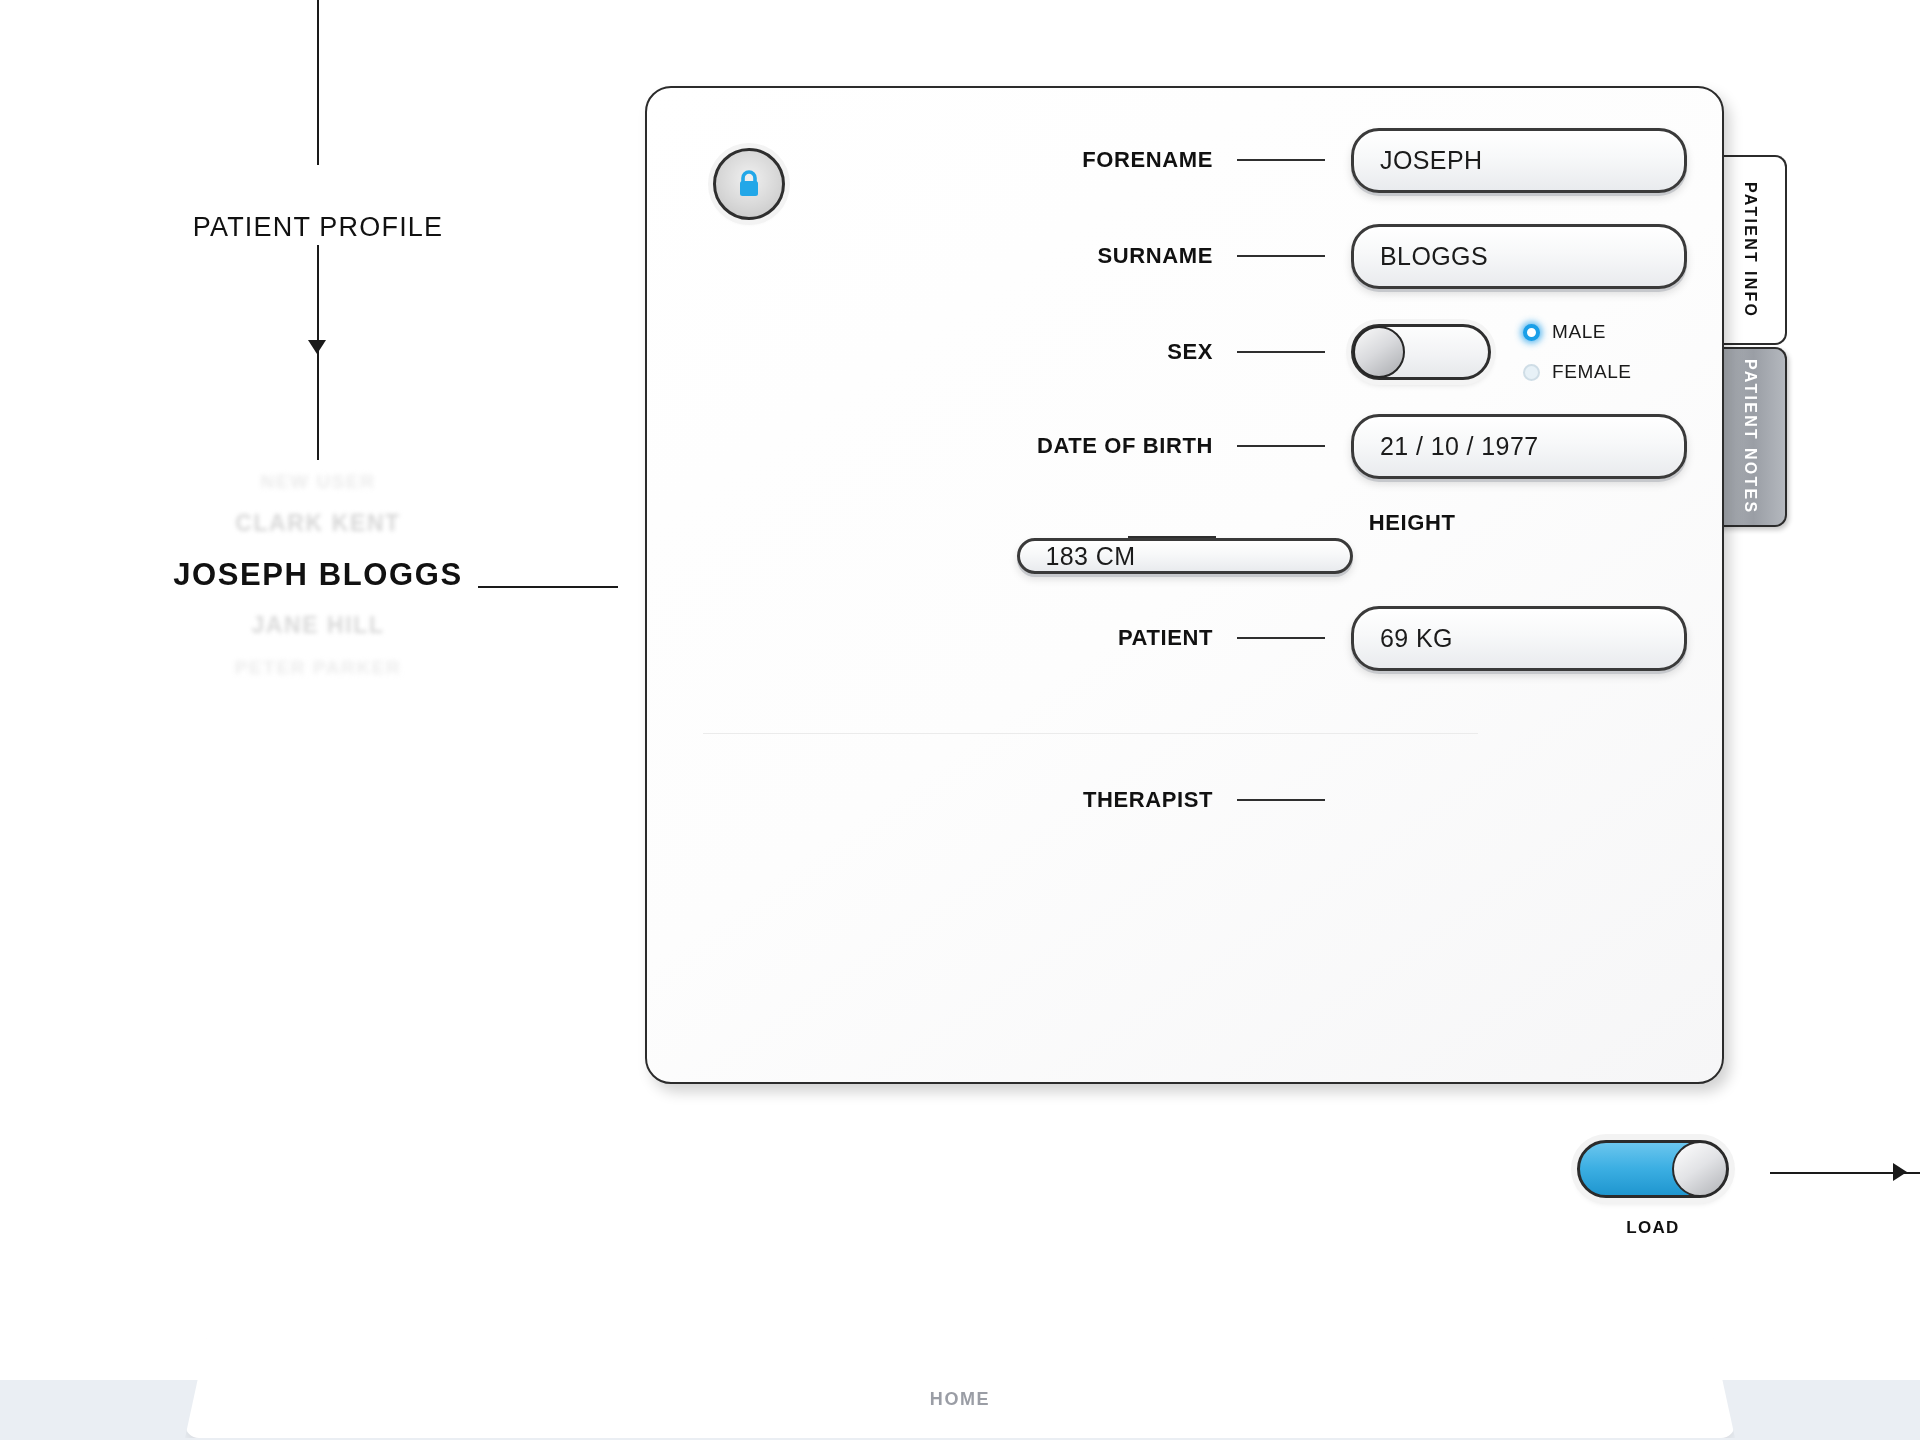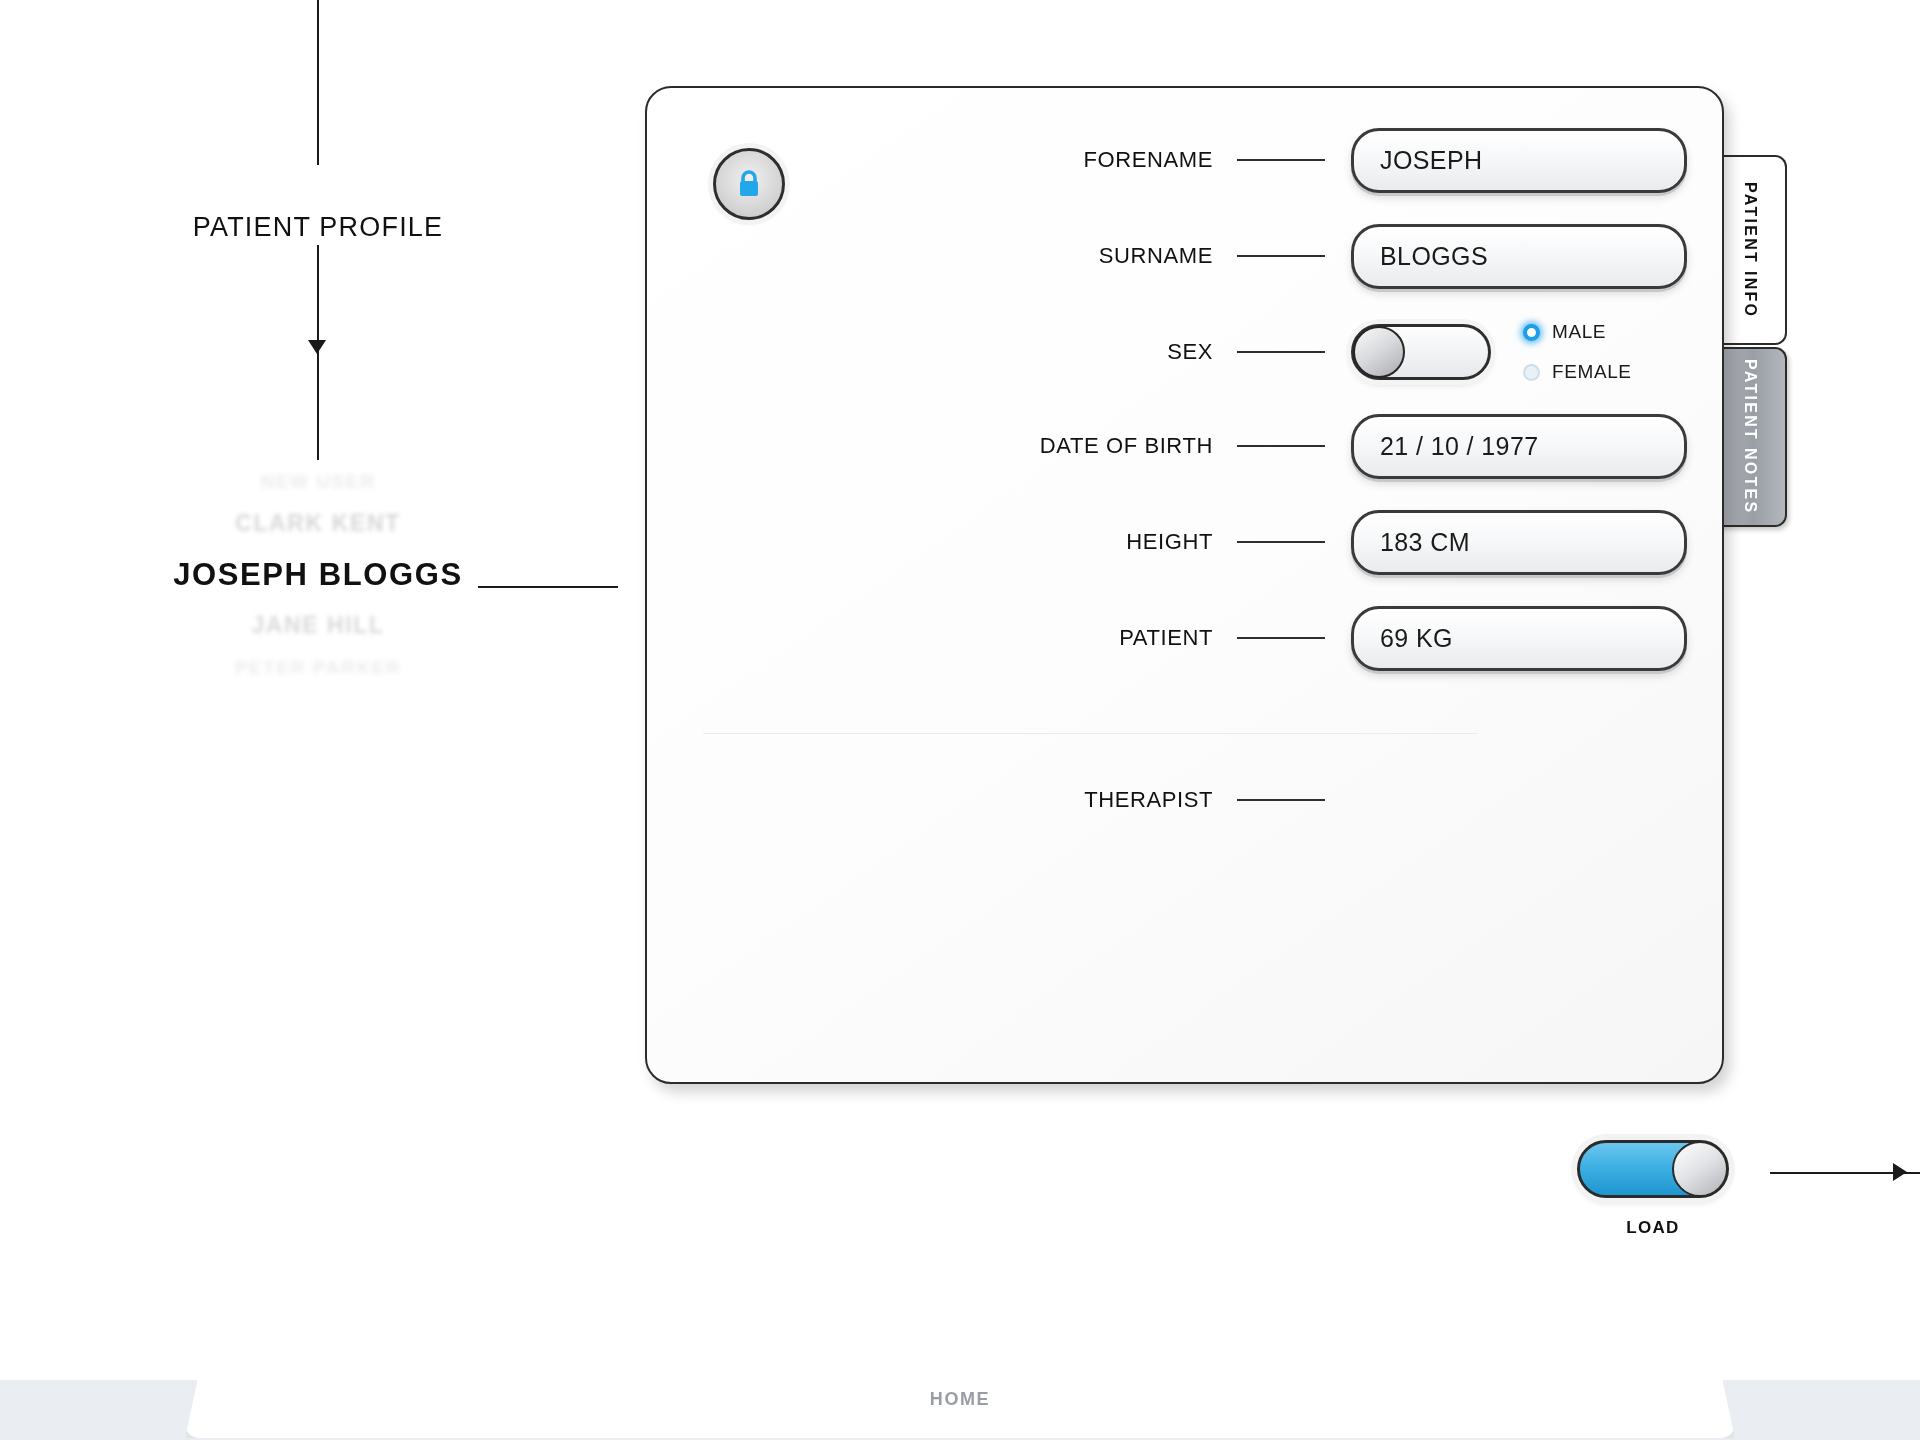--- a/index.html
+++ b/index.html
@@ -134,21 +134,21 @@
     left: 0;
     width: 100%;
     height: 64px;
     display: flex;
     align-items: center;
   }
   .field-label {
     width: 590px;
     text-align: right;
     font-size: 22px;
-    font-weight: normal;
+    font-weight: bold;
     letter-spacing: 0.6px;
     color: #111111;
     padding-right: 24px;
     box-sizing: border-box;
   }
   .leader {
     width: 88px;
     height: 0;
     border-top: 2px solid #2f2f2f;
     margin-right: 26px;
@@ -168,21 +168,21 @@
     padding-left: 26px;
     font-size: 25px;
     color: #1b1b1b;
     letter-spacing: 0.4px;
   }
 
   #row-forename  { top: 40px; }
   #row-surname   { top: 136px; }
   #row-sex       { top: 232px; }
   #row-dob       { top: 326px; }
-  #row-height    { top: 422px; }
+  #row-height    { top: 422px; flex-direction: column; }
   #row-weight    { top: 518px; }
   #row-therapist { top: 680px; }
 
   
   .toggle {
     width: 140px; height: 56px;
     border-radius: 28px;
     border: 3px solid #2e2e2e;
     box-sizing: border-box;
     position: relative;

